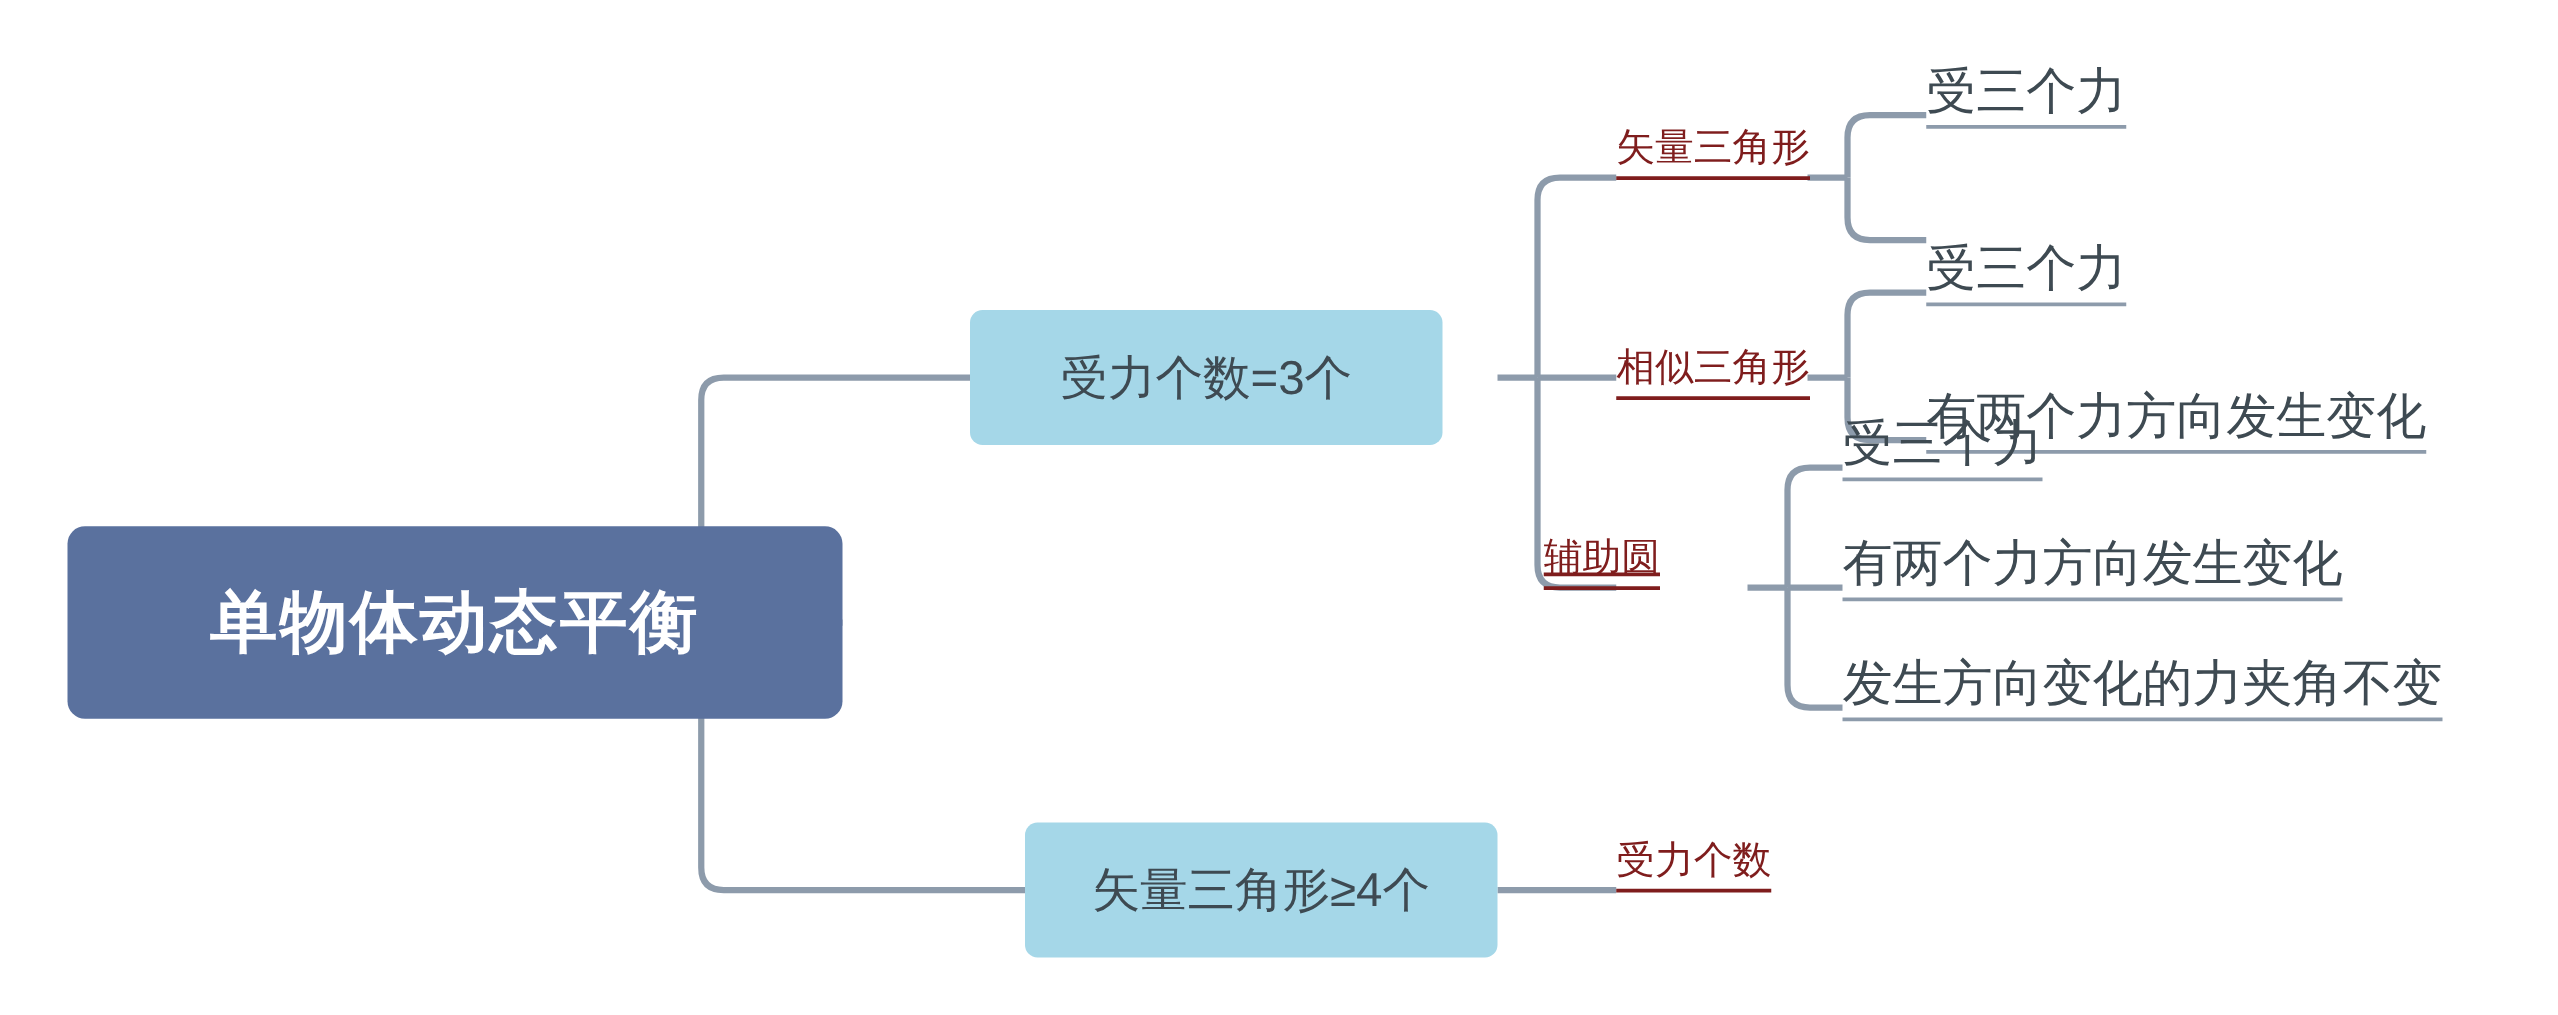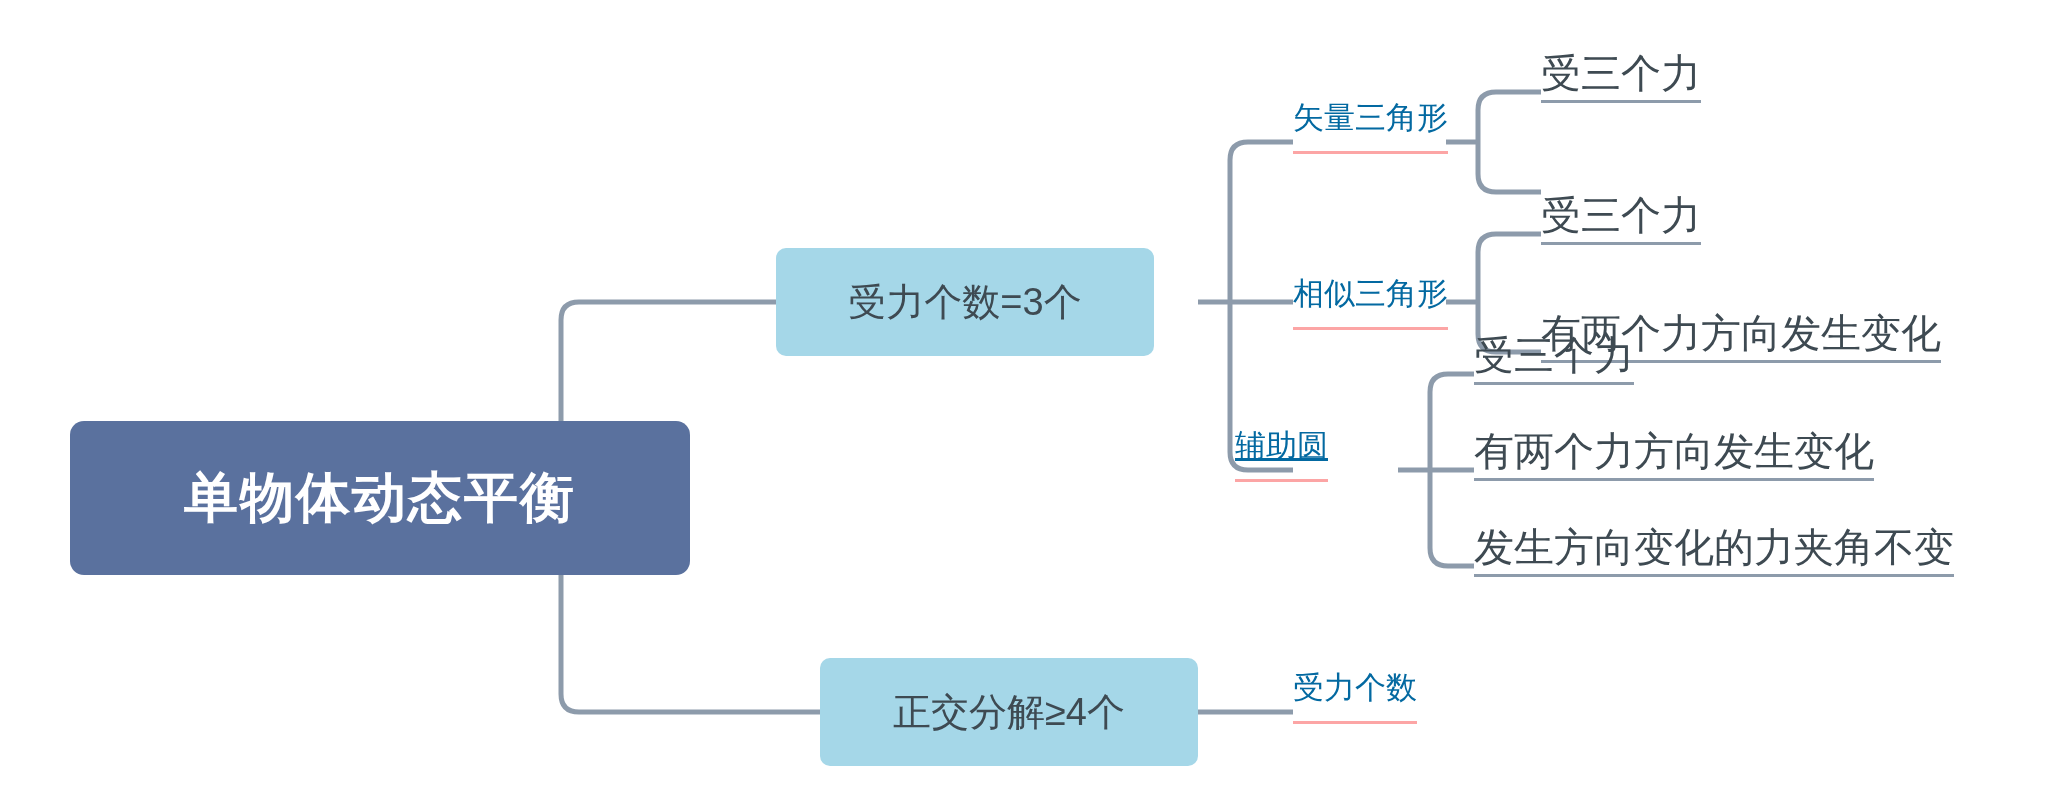--- a/index.html
+++ b/index.html
@@ -37,40 +37,39 @@
     left: 54px;
     top: 421px;
     width: 620px;
     height: 154px;
     background: #5a719e;
     border-radius: 14px;
     color: #ffffff;
     font-size: 54px;
     font-weight: bold;
     letter-spacing: 2px;
-    margin-left: 16px;
   }
   .branch-node {
     background: #a5d7e8;
     border-radius: 10px;
     color: #3e4a52;
     font-size: 38px;
     width: 378px;
     height: 108px;
   }
   .branch-node-1 { left: 776px; top: 248px; }
   .branch-node-2 { left: 820px; top: 658px; }
 
   .sub-label {
     position: absolute;
-    color: #0369a1;
+    color: #7f1d1d;
     font-size: 31px;
     white-space: nowrap;
-    padding-bottom: 16px;
-    border-bottom: 3px solid #fca5a5;
+    padding-bottom: 6px;
+    border-bottom: 3px solid #7f1d1d;
     box-sizing: border-box;
     line-height: 1.05;
   }
   .leaf-label {
     position: absolute;
     color: #3e4a52;
     font-size: 40px;
     white-space: nowrap;
     padding-bottom: 6px;
     border-bottom: 3px solid #8d9bab;
@@ -122,21 +121,21 @@
 
   <div class="node root-node">
     <span>单物体动态平衡</span>
   </div>
 
   <div class="node branch-node branch-node-1">
     <span>受力个数=3个</span>
   </div>
 
   <div class="node branch-node branch-node-2">
-    <span>正交分解≥4个</span>
+    <span>矢量三角形≥4个</span>
   </div>
 
   <div class="sub-label" style="left:1293px; top:102px;">矢量三角形</div>
 
   <div class="sub-label" style="left:1293px; top:278px;">相似三角形</div>
 
   <div class="sub-label" style="left:1235px; top:430px;text-decoration:underline;">辅助圆</div>
 
   <div class="sub-label" style="left:1293px; top:672px;">受力个数</div>
 

